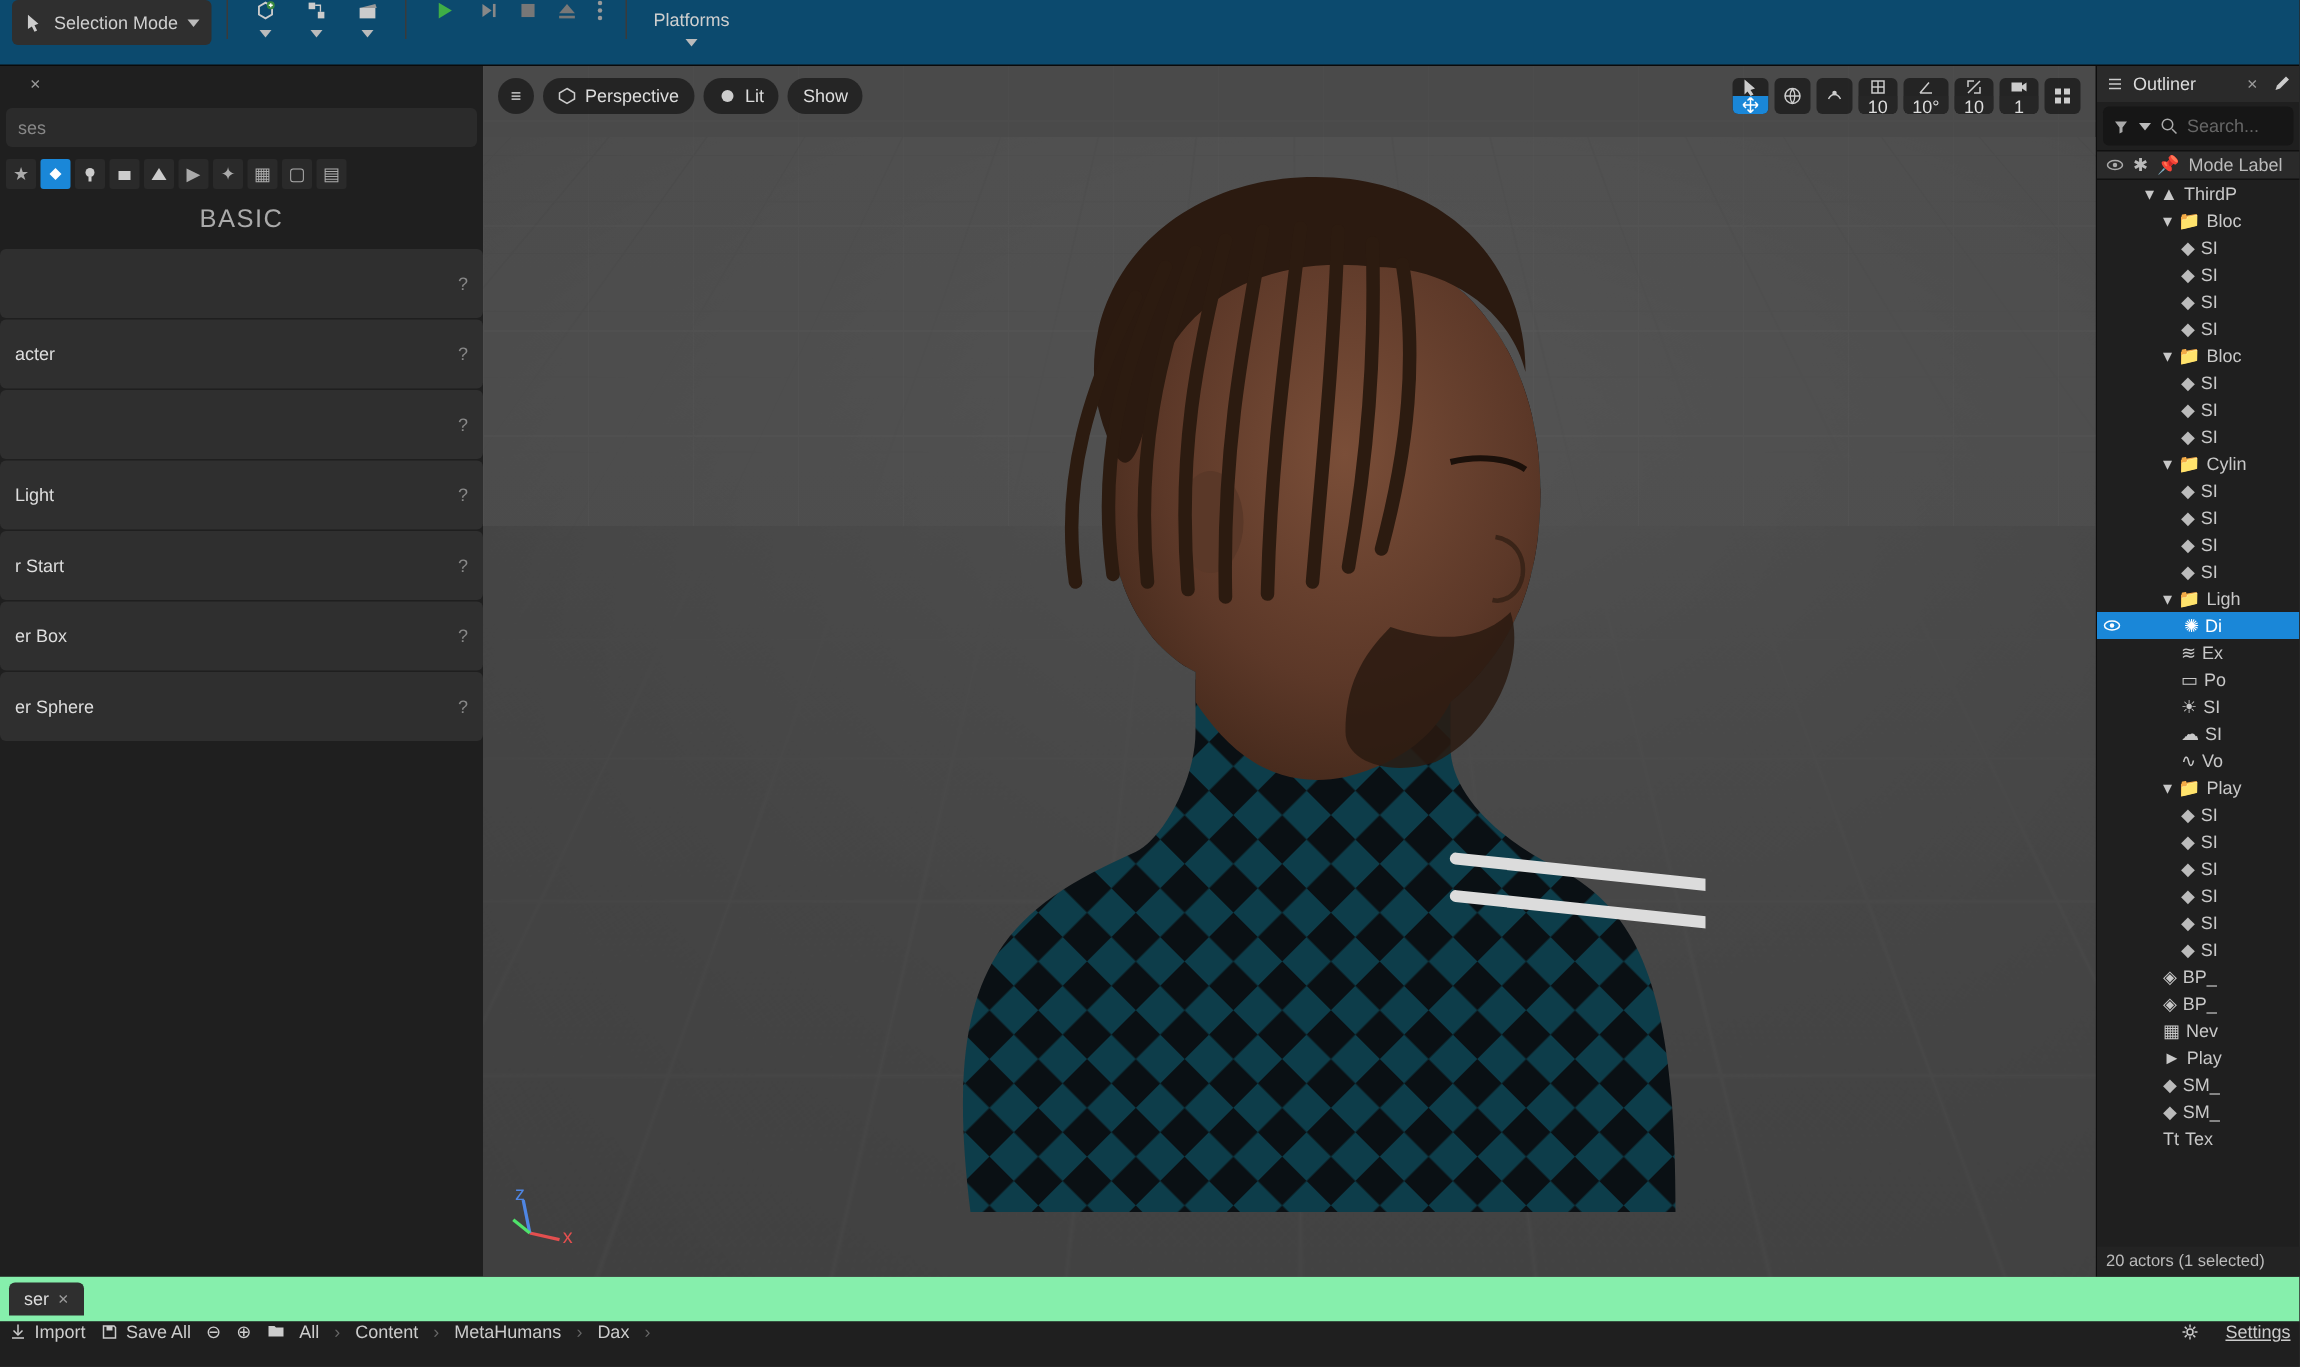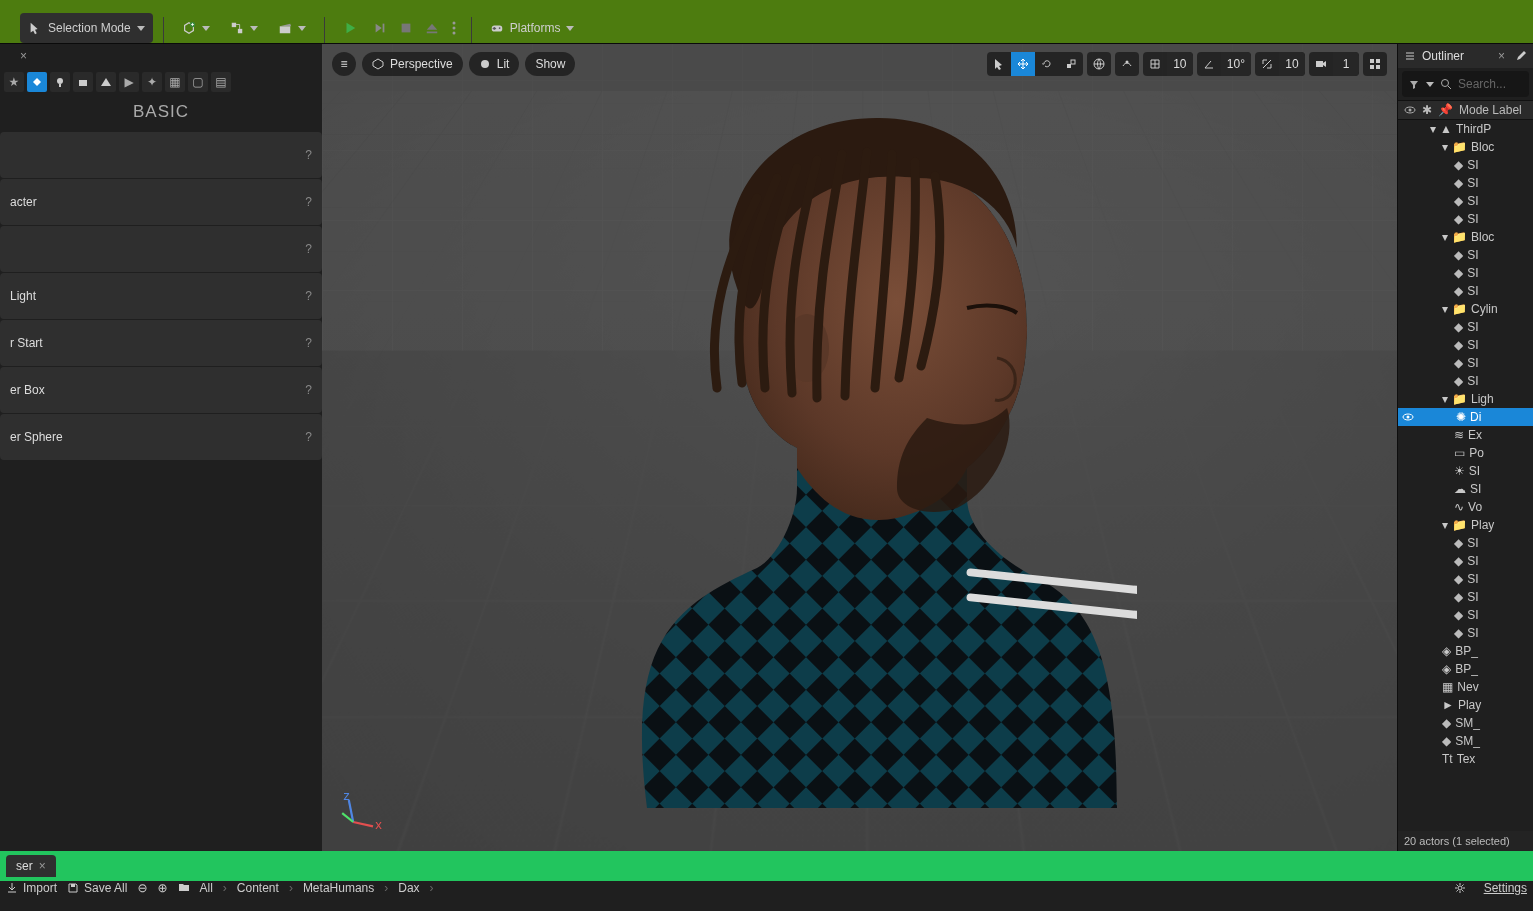--- a/index.html
+++ b/index.html
@@ -1,22 +1,22 @@
 <!DOCTYPE html>
 <html><head>
 <meta charset="utf-8">
 <style>
 * { margin:0; padding:0; box-sizing:border-box; font-family:"Segoe UI",Arial,sans-serif; font-size:12px; }
 body { background:#151515; color:#c0c0c0; width:1533px; height:911px; overflow:hidden; user-select:none; }
 svg { display:block; }
 
 
-.toolbar { height:44px; background:#4d7c0f; border-bottom:1px solid #0a0a0a; display:flex; align-items:flex-end; padding:0 20px; gap:4px; }
+.toolbar { height:44px; background:#0c4a6e; border-bottom:1px solid #0a0a0a; display:flex; align-items:flex-start; padding:0 8px; gap:4px; }
 .tb-btn { height:30px; display:flex; align-items:center; gap:6px; padding:0 8px; border-radius:4px; background:#2f2f2f; color:#cfcfcf; cursor:pointer; }
-.tb-btn.flat { background:transparent; }
+.tb-btn.flat { background:transparent;flex-direction:column; }
 .tb-sep { width:1px; height:26px; background:#3a3a3a; margin:0 6px; }
 .chev { width:0; height:0; border-left:4px solid transparent; border-right:4px solid transparent; border-top:5px solid #bbb; }
 
 
 .row { display:flex; height:calc(100% - 44px - 30px - 30px); }
 
 
 .left { width:322px; background:#1f1f1f; display:flex; flex-direction:column; }
 .left-tab { height:24px; display:flex; align-items:center; gap:4px; padding-left:20px; color:#aaa; }
 .close-x { font-size:12px; color:#999; cursor:pointer; }
@@ -28,21 +28,21 @@
 .actor-list { flex:1; overflow:hidden; }
 .actor-item { height:46px; background:#2f2f2f; margin-bottom:1px; display:flex; align-items:center; justify-content:space-between; padding:0 10px; color:#ddd; border-radius:4px; }
 .actor-item .q { color:#888; }
 
 
 .viewport { flex:1; position:relative; background:#404040; overflow:hidden; }
 .vp-toolbar { position:absolute; top:8px; left:10px; display:flex; gap:6px; align-items:center; z-index:3; }
 .pill { background:rgba(30,30,30,.85); height:24px; border-radius:12px; display:flex; align-items:center; padding:0 10px; gap:6px; color:#ddd; cursor:pointer; }
 .pill.rd { border-radius:50%; width:24px; padding:0; justify-content:center; }
 .vp-right { position:absolute; top:8px; right:10px; display:flex; gap:4px; align-items:center; z-index:3; }
-.snapbox { background:rgba(30,30,30,.85); height:24px; display:flex; align-items:center; border-radius:4px; overflow:hidden; }
+.snapbox { background:rgba(30,30,30,.85); height:24px; display:flex; align-items:center; border-radius:4px; overflow:hidden;flex-direction:column; }
 .snapbox > div { padding:0 6px; height:24px; display:flex; align-items:center; justify-content:center; }
 .snapbox .val { background:#262626; color:#ddd; min-width:26px; }
 .snapbox .ico { color:#bbb; }
 .snapbox .ico.on { background:#1a87d8; color:#fff; }
 .vp-scene { position:absolute; inset:0; }
 .vp-scene::before { content:""; position:absolute; inset:0;
   background:
     radial-gradient(circle at 55% 40%, rgba(0,0,0,0) 0%, rgba(0,0,0,.35) 80%),
     repeating-linear-gradient(90deg, #5d5d5d 0 1px, transparent 1px 60px),
     repeating-linear-gradient(0deg, #5d5d5d 0 1px, transparent 1px 60px),
@@ -69,21 +69,21 @@
 .out-hdr { height:20px; background:#2a2a2a; display:flex; align-items:center; gap:6px; padding:0 6px; color:#bbb; font-size:11px; border-top:1px solid #111; border-bottom:1px solid #111; }
 .out-tree { flex:1; overflow:hidden; font-size:11px; }
 .trow { height:18px; display:flex; align-items:center; gap:4px; color:#c8c8c8; white-space:nowrap; overflow:hidden; }
 .trow .ind { display:inline-block; }
 .trow.sel { background:#1a87d8; color:#fff; }
 .folder-ic { color:#caa45a; }
 .mesh-ic { color:#bbb; }
 .out-foot { height:20px; background:#232323; display:flex; align-items:center; padding:0 6px; color:#bbb; font-size:11px; }
 
 
-.cb-tabs { height:30px; background:#22c55e; display:flex; align-items:center; padding:0 6px; gap:6px; }
+.cb-tabs { height:30px; background:#86efac; display:flex; align-items:center; padding:0 6px; gap:6px; }
 .cb-tab { background:#2f2f2f; height:22px; border-radius:4px 4px 0 0; display:flex; align-items:center; gap:6px; padding:0 10px; color:#ddd; }
 
 
 .cb-bar { height:30px; background:#1f1f1f; display:flex; align-items:flex-start; padding:0 6px; gap:10px; color:#ccc; }
 .cb-bar .crumb-sep { color:#666; }
 .cb-bar .settings { margin-left:auto; display:flex; align-items:center; gap:18px;text-decoration:underline; }
 
 .ico12 { width:12px; height:12px; }
 .ico14 { width:14px; height:14px; }
 </style>
@@ -163,20 +163,23 @@
     <span>Platforms</span>
     <span class="chev"></span>
   </div>
 </div>
 
 <div class="row">
 
   <div class="left">
     <div class="left-tab">
       <span class="close-x">×</span>
+    </div>
+    <div class="searchbar">
+      <span>ses</span>
     </div>
     <div class="cat-icons">
       <div class="cat-ico">★</div>
       <div class="cat-ico sel">
           <svg class="ico12" viewBox="0 0 12 12">
             <path d="M2 6l4-4 4 4-4 4z" fill="#fff"></path>
           </svg>
         </div>
       <div class="cat-ico">
           <svg class="ico12" viewBox="0 0 12 12">

